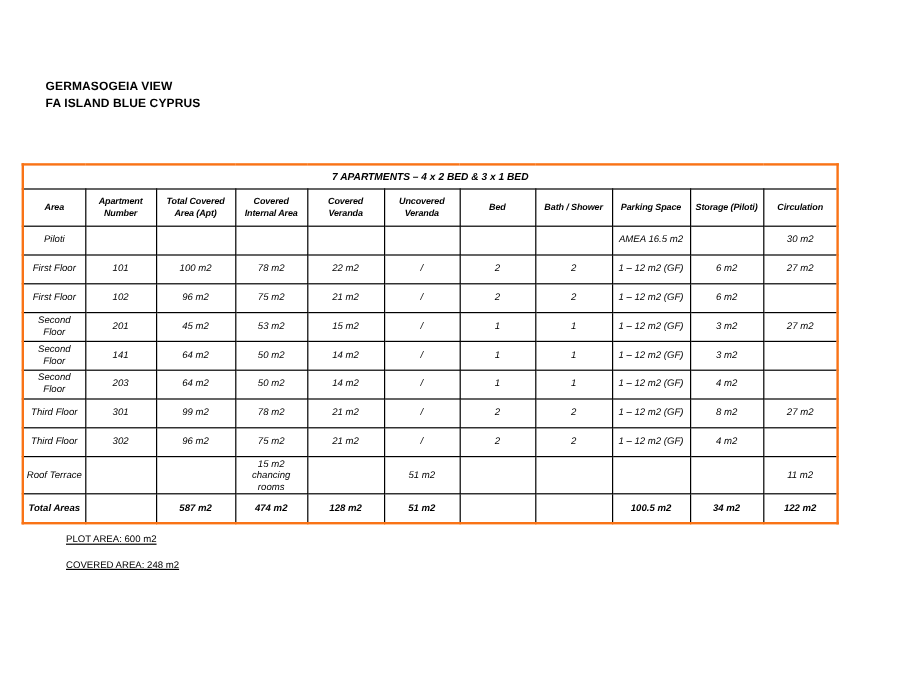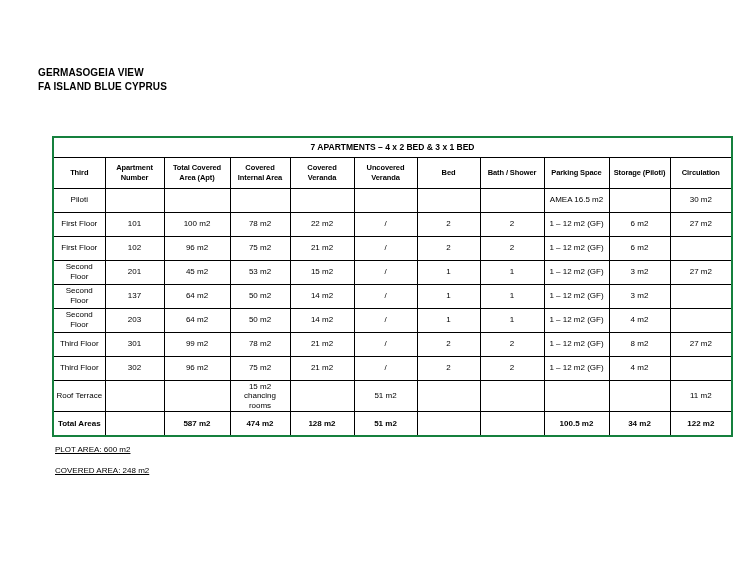--- a/index.html
+++ b/index.html
@@ -17,26 +17,27 @@
     position: absolute;
     left: 38px;
     top: 66px;
     font-weight: bold;
     font-size: 10px;
     line-height: 14px;
     letter-spacing: 0.1px;
   }
   table.apartments {
     position: absolute;
-    left: 52px;
+    left: 18px;
     top: 136px;
     width: 679px;
     border-collapse: collapse;
     table-layout: fixed;
-    border: 2px solid #15803d;
+    border: 2px solid #f97316;
+    font-style: italic;
   }
   table.apartments th,
   table.apartments td {
     border: 1px solid #000000;
     text-align: center;
     vertical-align: middle;
     padding: 1px 2px;
     overflow: hidden;
   }
   tr.caption-row td {
@@ -87,21 +88,21 @@
       <col style="width:64px">
       <col style="width:65px">
     <col style="width:61px">
       <col style="width:62px">
   </colgroup>
   <thead>
     <tr class="caption-row">
       <td colspan="11">7 APARTMENTS – 4 x 2 BED &amp; 3 x 1 BED</td>
     </tr>
     <tr class="header-row">
-      <th>Third</th>
+      <th>Area</th>
       <th>Apartment Number</th>
       <th>Total Covered Area (Apt)</th>
       <th>Covered Internal Area</th>
       <th>Covered Veranda</th>
       <th>Uncovered Veranda</th>
       <th>Bed</th>
       <th>Bath / Shower</th>
       <th>Parking Space</th>
       <th>Storage (Piloti)</th>
       <th>Circulation</th>
@@ -155,21 +156,21 @@
         <td>15 m2</td>
         <td>/</td>
         <td>1</td>
         <td>1</td>
         <td>1 – 12 m2 (GF)</td>
         <td>3 m2</td>
         <td>27 m2</td>
       </tr>
       <tr>
         <td>Second Floor</td>
-        <td>137</td>
+        <td>141</td>
         <td>64 m2</td>
         <td>50 m2</td>
         <td>14 m2</td>
         <td>/</td>
         <td>1</td>
         <td>1</td>
         <td>1 – 12 m2 (GF)</td>
         <td>3 m2</td>
         <td></td>
       </tr>

